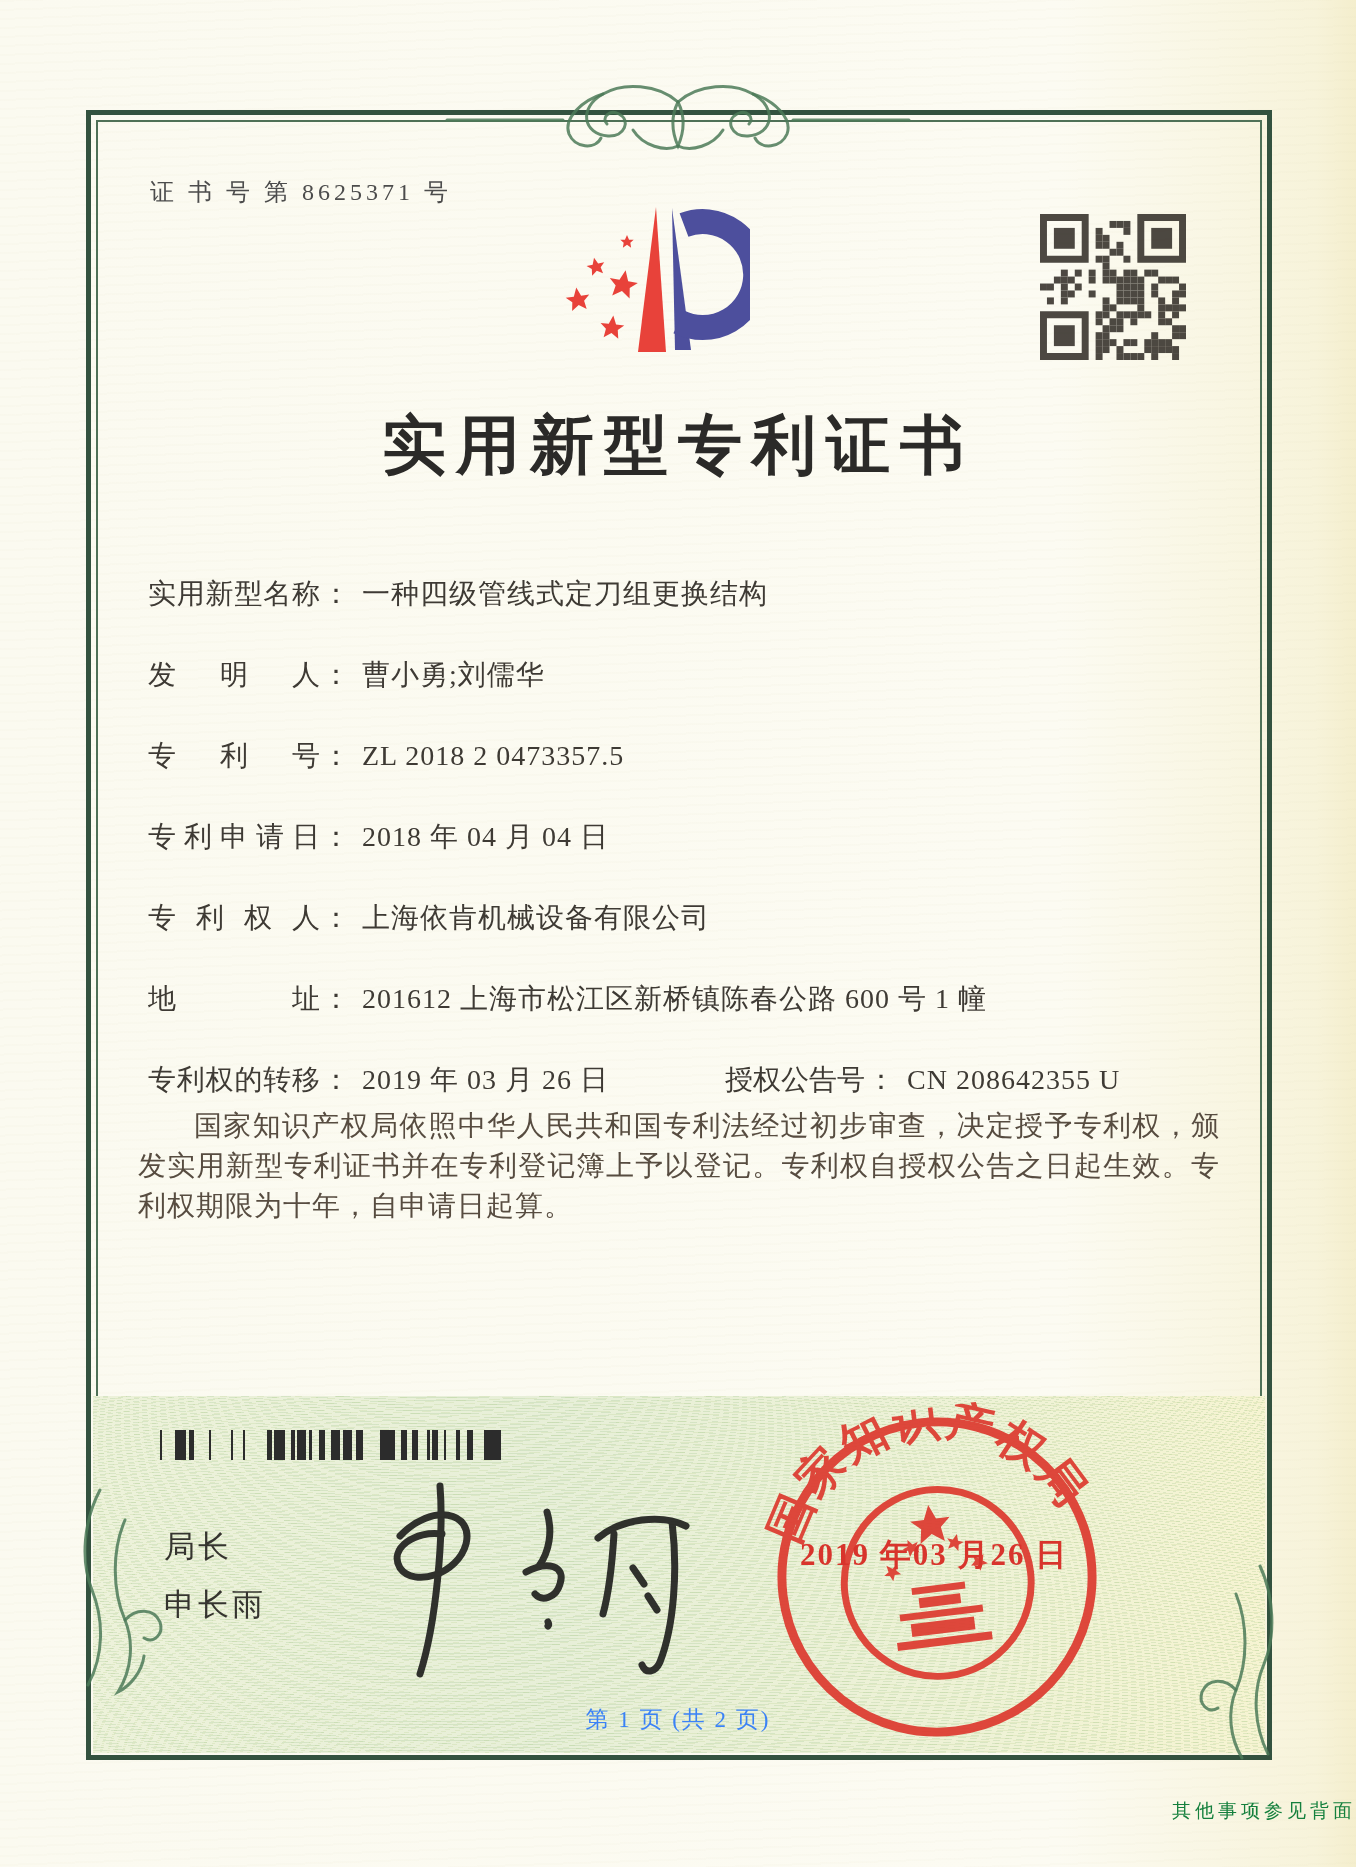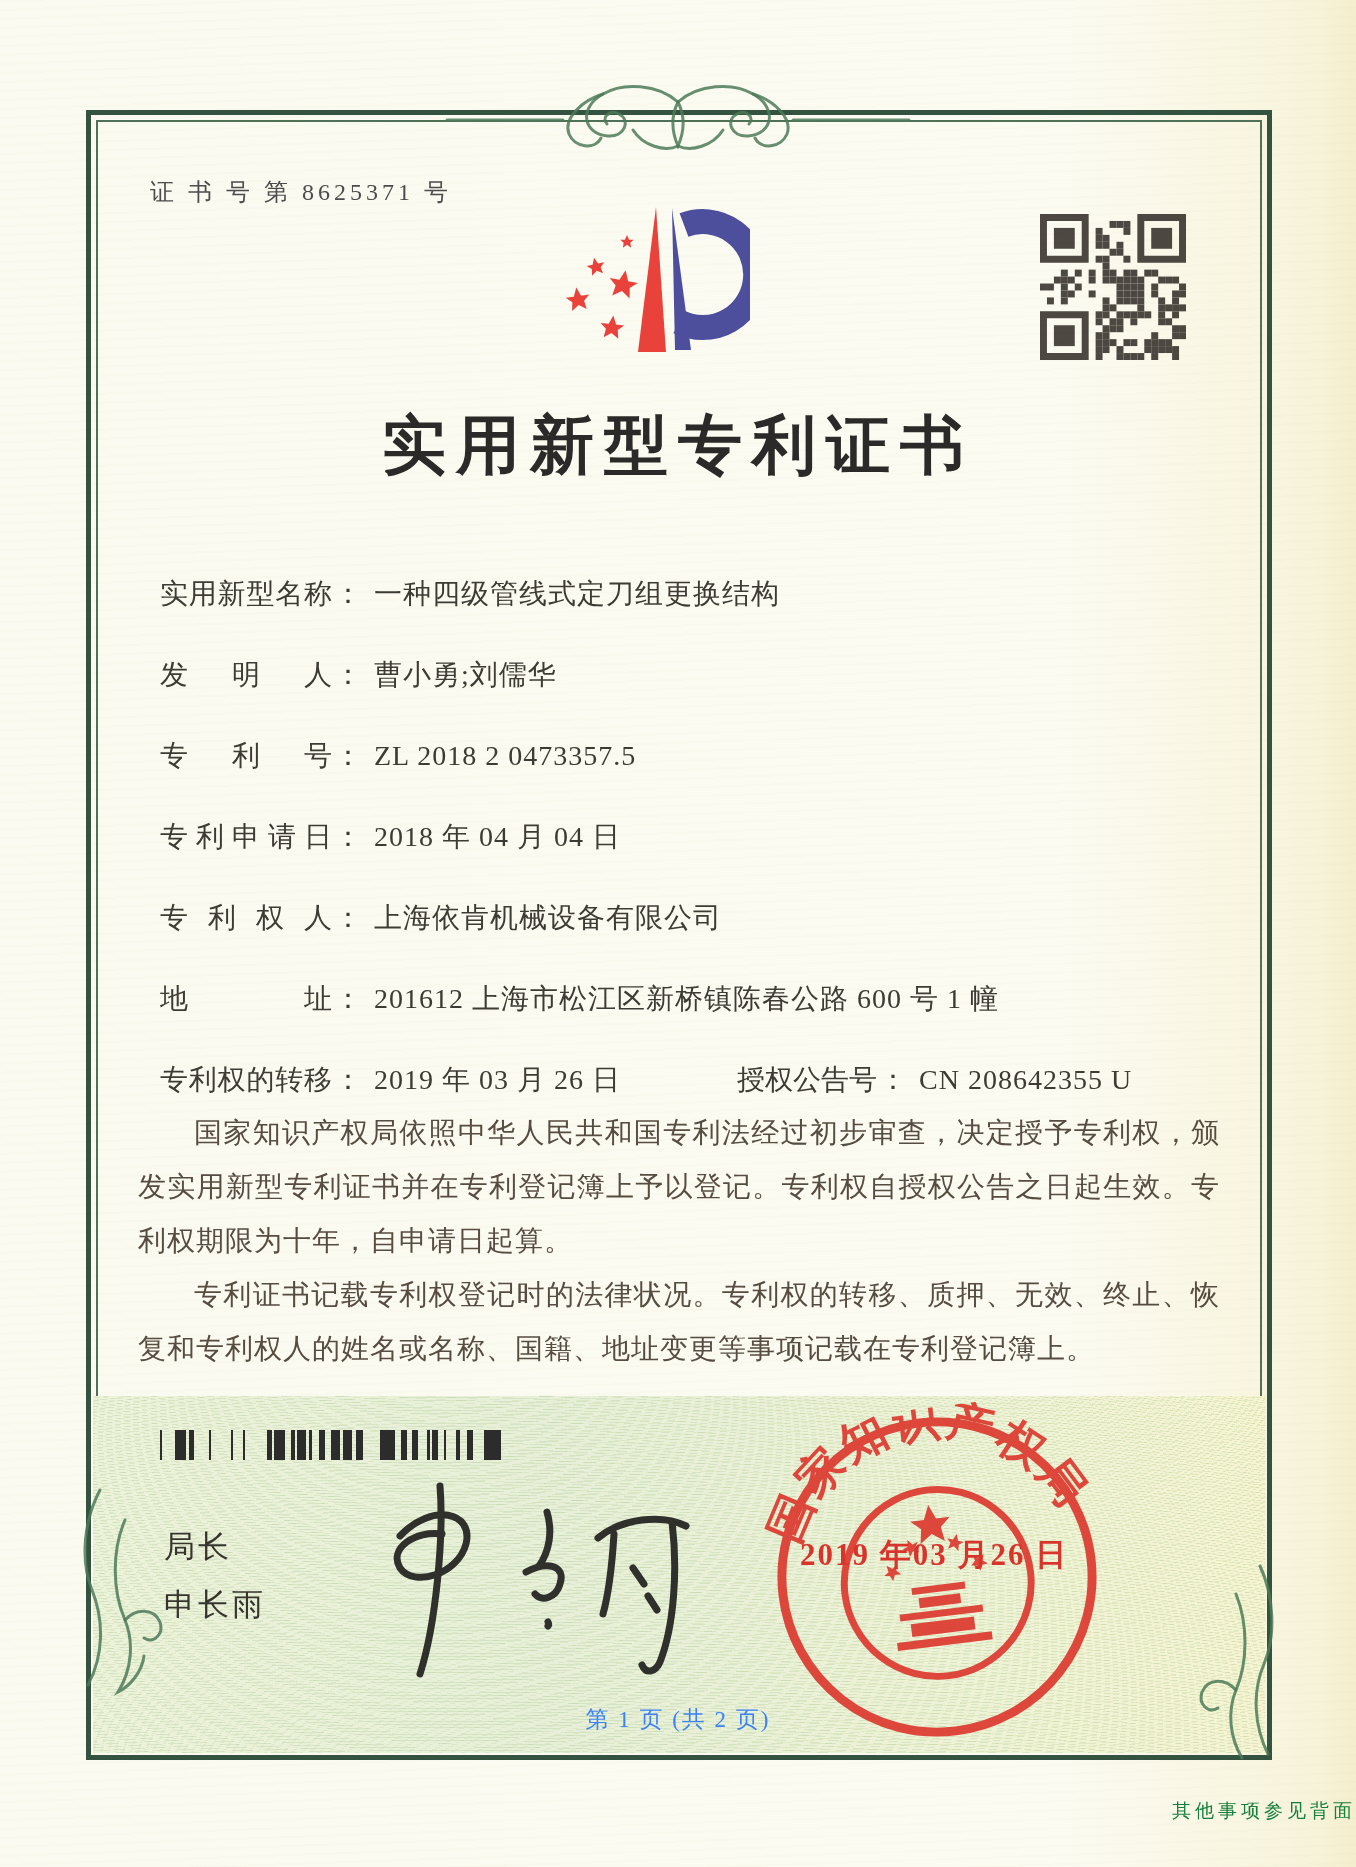--- a/index.html
+++ b/index.html
@@ -45,33 +45,33 @@
   .logo { position:absolute; left:460px; top:170px; width:290px; height:195px; }
   .qr   { position:absolute; left:1040px; top:214px; width:146px; height:146px; }
   .qr svg { width:100%; height:100%; fill:#35302a; opacity:.88; }
 
   .title {
     position:absolute; left:0; right:0; top:402px; text-align:center;
     font-size:64px; font-weight:bold; color:#2b2a28; letter-spacing:10px;
   }
 
   .fields { position:absolute; left:148px; top:576px; width:1080px; font-size:28px; color:#3e3a34; }
-  .frow { height:81px; line-height:36px; white-space:nowrap;margin-left:12px; }
+  .frow { height:81px; line-height:36px; white-space:nowrap; }
   .flabel {
     display:inline-block; width:172px; vertical-align:top;
     text-align:justify; text-align-last:justify;
   }
   .colon { display:inline-block; margin:0 12px 0 2px; }
   .fvalue { letter-spacing:1px; }
   .fpair2 { display:inline-block; margin-left:116px; }
   .fpair2 .flabel2 { display:inline-block; }
 
   .body-text {
     position:absolute; left:138px; top:1106px; width:1082px;
-    font-size:28px; line-height:54px; color:#574c40;
+    font-size:28px; line-height:40px; color:#574c40;
     text-align:justify; letter-spacing:1px;
   }
   .body-text p { text-indent:2em; }
 
   .barcode { position:absolute; left:160px; top:1430px; width:346px; height:30px; }
   .barcode svg { width:100%; height:100%; fill:#2c2c2c; }
 
   .sig-title { position:absolute; left:164px; top:1526px; font-size:31px; color:#35342f; letter-spacing:3px; }
   .sig-name  { position:absolute; left:164px; top:1584px; font-size:31px; color:#35342f; letter-spacing:3px; }
 
@@ -309,21 +309,20 @@
     <div class="frow">
       <span class="flabel">地址</span><span class="colon">：</span><span class="fvalue">201612 上海市松江区新桥镇陈春公路 600 号 1 幢</span>
     </div>
     <div class="frow">
       <span class="flabel">专利权的转移</span><span class="colon">：</span><span class="fvalue">2019 年 03 月 26 日</span><span class="fpair2"><span class="flabel2">授权公告号</span><span class="colon">：</span><span class="fvalue">CN 208642355 U</span></span>
     </div>
   </div>
 
   <div class="body-text">
     <p>国家知识产权局依照中华人民共和国专利法经过初步审查，决定授予专利权，颁发实用新型专利证书并在专利登记簿上予以登记。专利权自授权公告之日起生效。专利权期限为十年，自申请日起算。</p>
-    <p>专利证书记载专利权登记时的法律状况。专利权的转移、质押、无效、终止、恢复和专利权人的姓名或名称、国籍、地址变更等事项记载在专利登记簿上。</p>
   </div>
 
   <div class="barcode">
     <svg viewBox="0 0 346 30" preserveAspectRatio="none">
         <rect x="0" y="0" width="2" height="30"></rect>
         <rect x="15" y="0" width="3" height="30"></rect>
         <rect x="18" y="0" width="3" height="30"></rect>
         <rect x="21" y="0" width="3" height="30"></rect>
         <rect x="24" y="0" width="2" height="30"></rect>
         <rect x="29" y="0" width="3" height="30"></rect>

